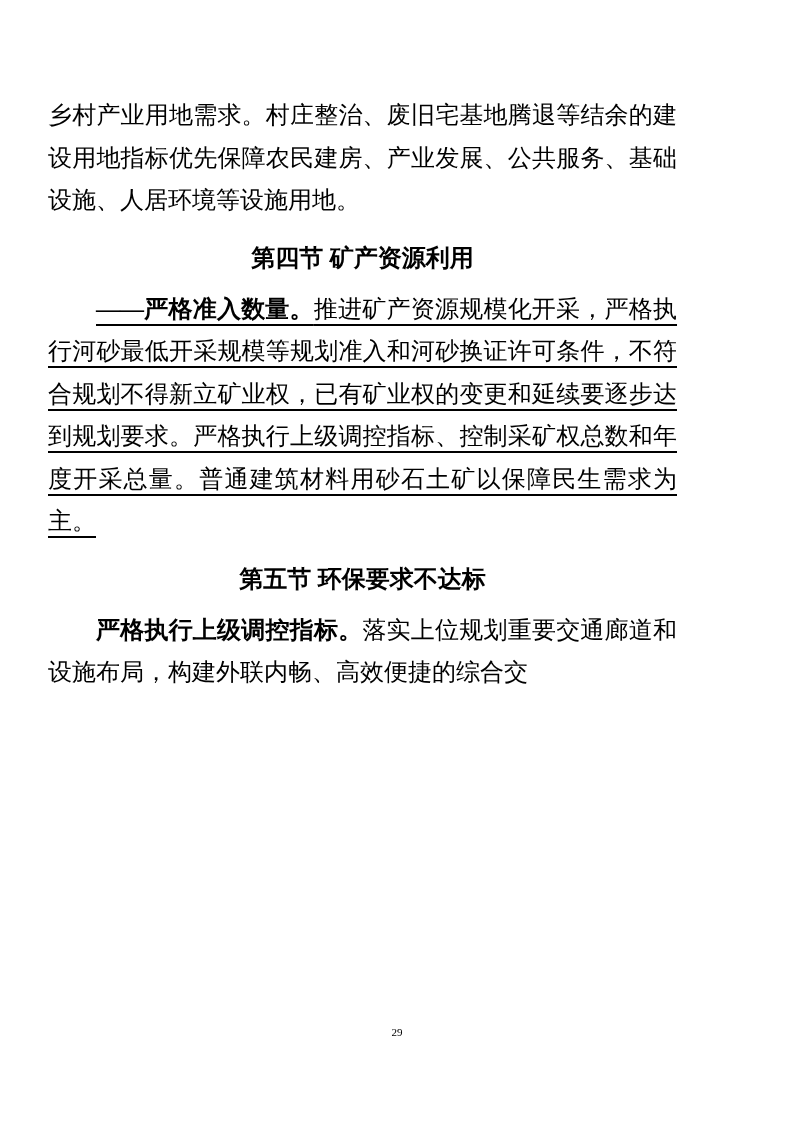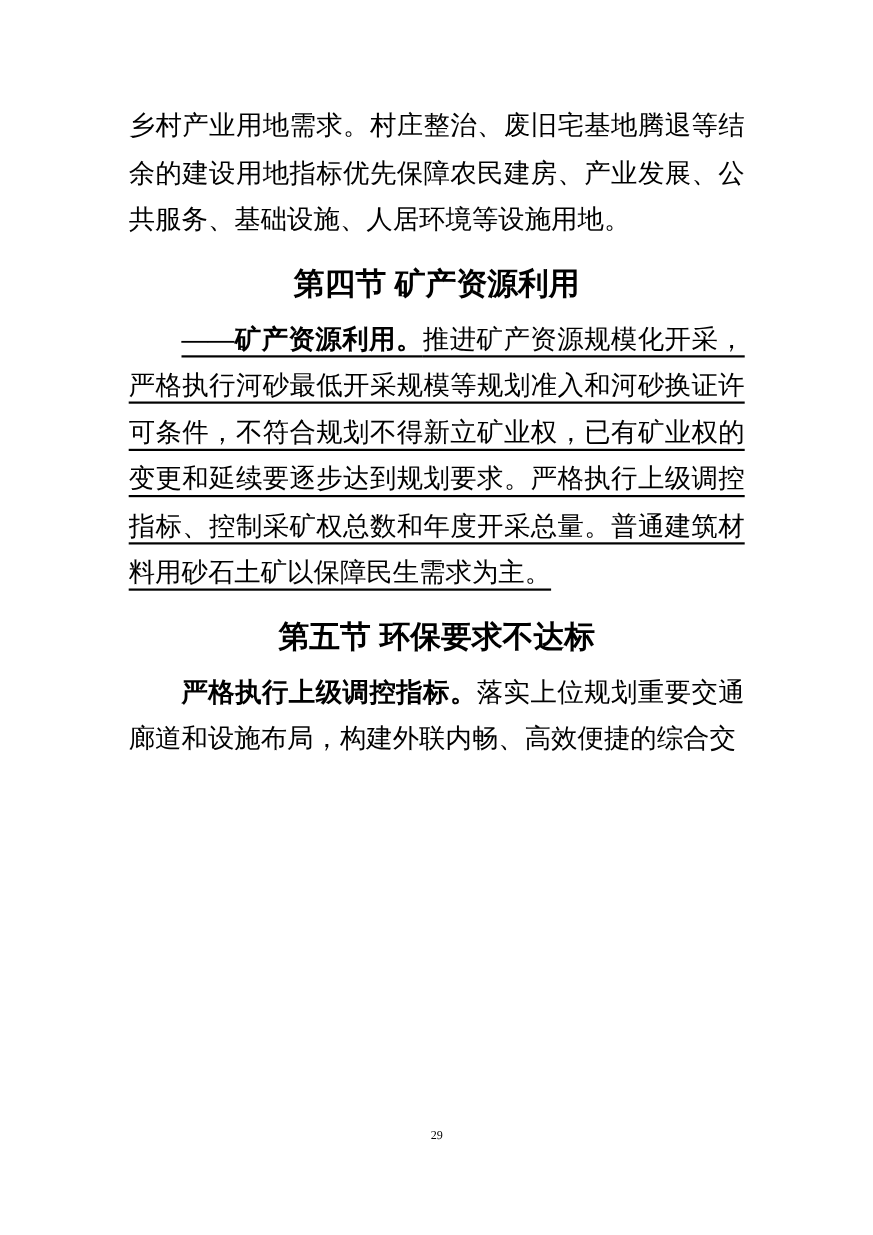--- a/index.html
+++ b/index.html
@@ -4,21 +4,21 @@
 <style>
   html,body{margin:0;padding:0;background:#e8e8e8;}
   .page{
     position:relative;
     width:794px;height:1123px;
     margin:0 auto;
     background:#ffffff;
     color:#000000;
     font-family:"Liberation Serif", serif;
     box-sizing:border-box;
-    padding:94px 117px 0 117px;
+    padding:94px 117px 0 48px;
     overflow:hidden;
   }
   .para{
     margin:0;
     font-size:24px;
     line-height:42.5px;
     text-align:justify;
     text-justify:inter-character;
     text-indent:2em;
   }
@@ -26,21 +26,21 @@
   .gap-after{margin-bottom:11px;}
   .underlined{
     text-decoration:underline;
     text-underline-offset:7px;
     text-decoration-thickness:1.5px;
   }
   .lead{font-weight:bold;}
   .heading{
     font-family:"Liberation Sans", sans-serif;
     font-weight:bold;
-    font-size:28px;
+    font-size:24px;
     line-height:42px;
     text-align:center;
     margin:15px 0 9px 0;
   }
   .page-number{
     position:absolute;
     left:0;right:0;
     top:1026px;
     text-align:center;
     font-size:11px;
@@ -50,21 +50,21 @@
 </head>
 <body>
 
 <div class="page">
 
   <p class="para no-indent">乡村产业用地需求。村庄整治、废旧宅基地腾退等结余的建设用地指标优先保障农民建房、产业发展、公共服务、基础设施、人居环境等设施用地。</p>
 
   <h2 class="heading">第四节 矿产资源利用</h2>
 
 
-  <p class="para underlined"><span class="lead">——矿产资源利用。</span><span>推进矿产资源规模化开采，严格执行河砂最低开采规模等规划准入和河砂换证许可条件，不符合规划不得新立矿业权，已有矿业权的变更和延续要逐步达到规划要求。严格执行上级调控指标、控制采矿权总数和年度开采总量。普通建筑材料用砂石土矿以保障民生需求为主。</span></p>
+  <p class="para underlined"><span class="lead">——严格准入数量。</span><span>推进矿产资源规模化开采，严格执行河砂最低开采规模等规划准入和河砂换证许可条件，不符合规划不得新立矿业权，已有矿业权的变更和延续要逐步达到规划要求。严格执行上级调控指标、控制采矿权总数和年度开采总量。普通建筑材料用砂石土矿以保障民生需求为主。</span></p>
 
 
   <h2 class="heading">第五节 环保要求不达标</h2>
 
   <p class="para"><span class="lead">严格执行上级调控指标。</span><span>落实上位规划重要交通廊道和设施布局，构建外联内畅、高效便捷的综合交</span></p>
 
   <div class="page-number">29</div>
 
 </div>
 

